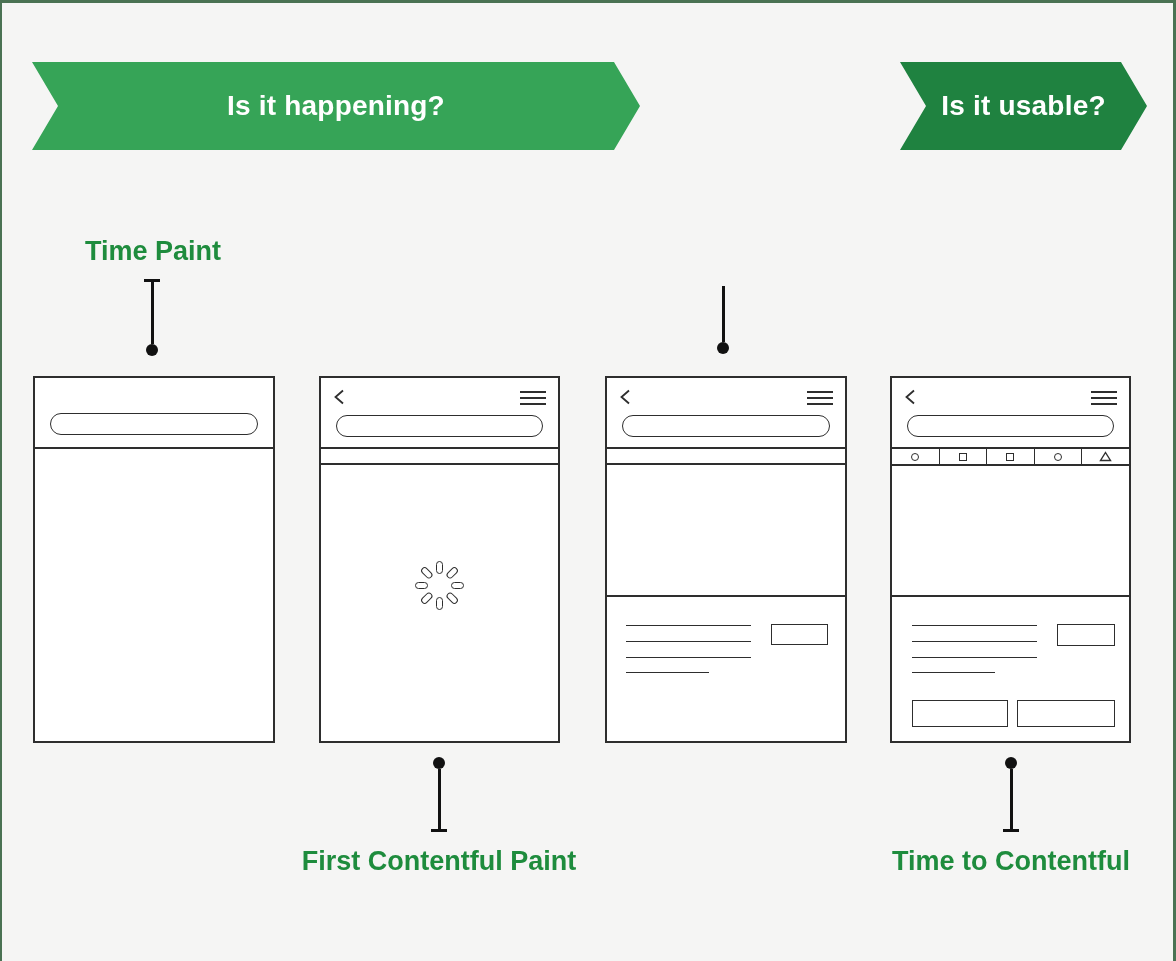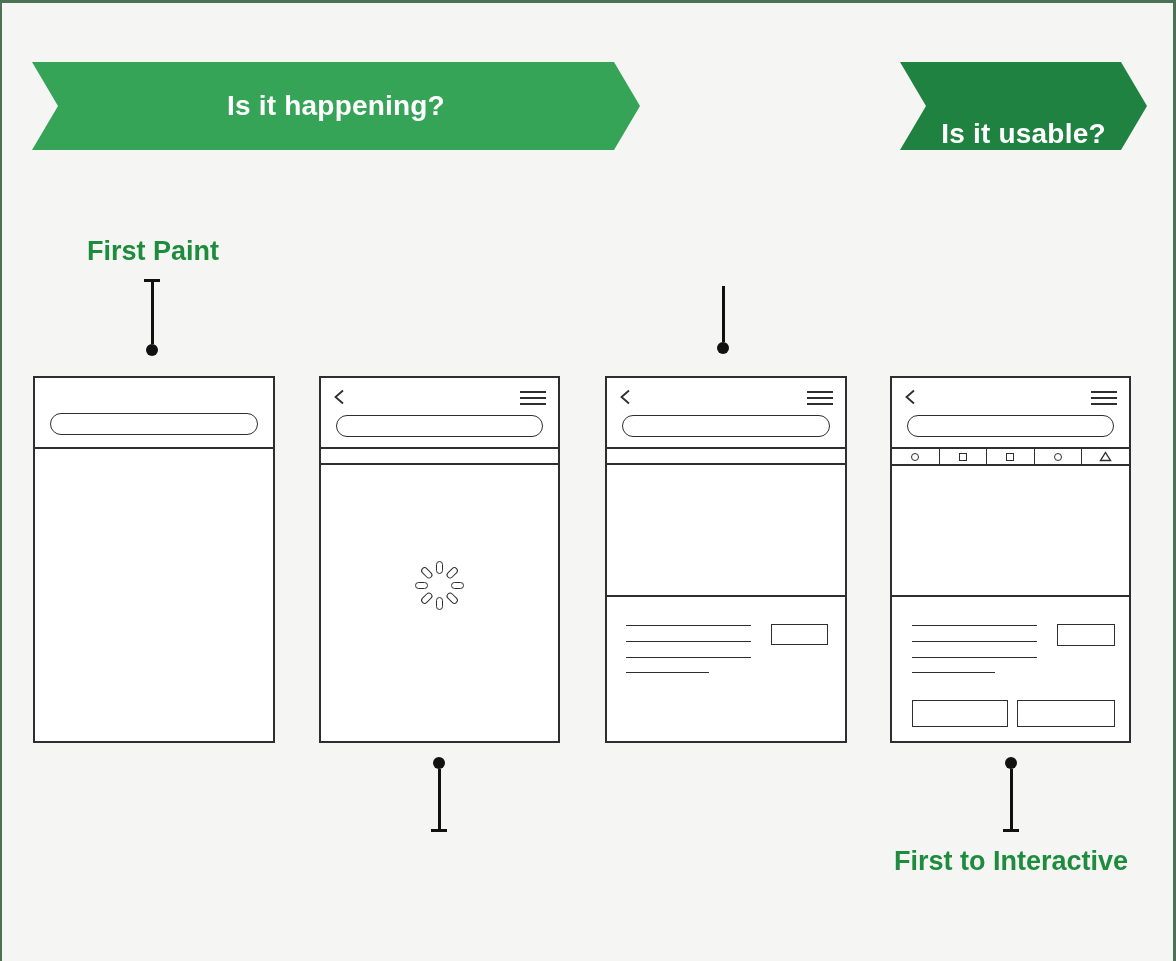--- a/index.html
+++ b/index.html
@@ -28,21 +28,21 @@
 
   
   .chevron {
     position:absolute; top:59px; height:88px;
     display:flex; align-items:center; justify-content:center;
     color:#fff; font-size:28px; font-weight:bold; letter-spacing:0.2px;
     clip-path: polygon(0 0, calc(100% - 26px) 0, 100% 50%, calc(100% - 26px) 100%, 0 100%, 26px 50%);
   }
   .chevron-1 { left:30px;  width:608px; background:var(--chevron-1); }
   .chevron-2 { left:644px; width:248px; background:var(--chevron-2); }
-  .chevron-3 { left:898px; width:247px; background:var(--chevron-3);align-items:flex-end; }
+  .chevron-3 { left:898px; width:247px; background:var(--chevron-3); }
 
   
   .phone {
     position:absolute; top:373px; height:367px;
     background:#fff; border:2px solid var(--line-dark);
   }
   .phone-1 { left:31px;  width:242px; }
   .phone-2 { left:317px; width:241px; }
   .phone-3 { left:603px; width:242px; }
   .phone-4 { left:888px; width:241px; }
@@ -112,21 +112,21 @@
 
 <div class="stage">
 
   <div class="chevron chevron-1">
     <span>Is it happening?</span>
   </div>
   <div class="chevron chevron-3">
     <span>Is it usable?</span>
   </div>
 
-  <div class="metric-label" style="left:1px; top:233px;">First Paint</div>
+  <div class="metric-label" style="left:1px; top:233px;">Time Paint</div>
 
   <div class="connector" style="left:139px; top:276px;">
     <span class="cap"></span>
     <span class="line" style="height:62px;"></span>
     <span class="dot"></span>
   </div>
   <div class="connector" style="left:710px; top:283px;">
     <span class="line" style="height:56px;"></span>
     <span class="dot"></span>
   </div>
@@ -235,15 +235,16 @@
     <span class="dot"></span>
     <span class="line" style="height:60px;"></span>
     <span class="cap"></span>
   </div>
   <div class="connector" style="left:998px; top:754px;">
     <span class="dot"></span>
     <span class="line" style="height:60px;"></span>
     <span class="cap"></span>
   </div>
 
-  <div class="metric-label" style="left:859px; top:843px;">First to Interactive</div>
+  <div class="metric-label" style="left:287px; top:843px;">First Contentful Paint</div>
+  <div class="metric-label" style="left:859px; top:843px;">Time to Contentful</div>
 
 </div>
 
 </body></html>

